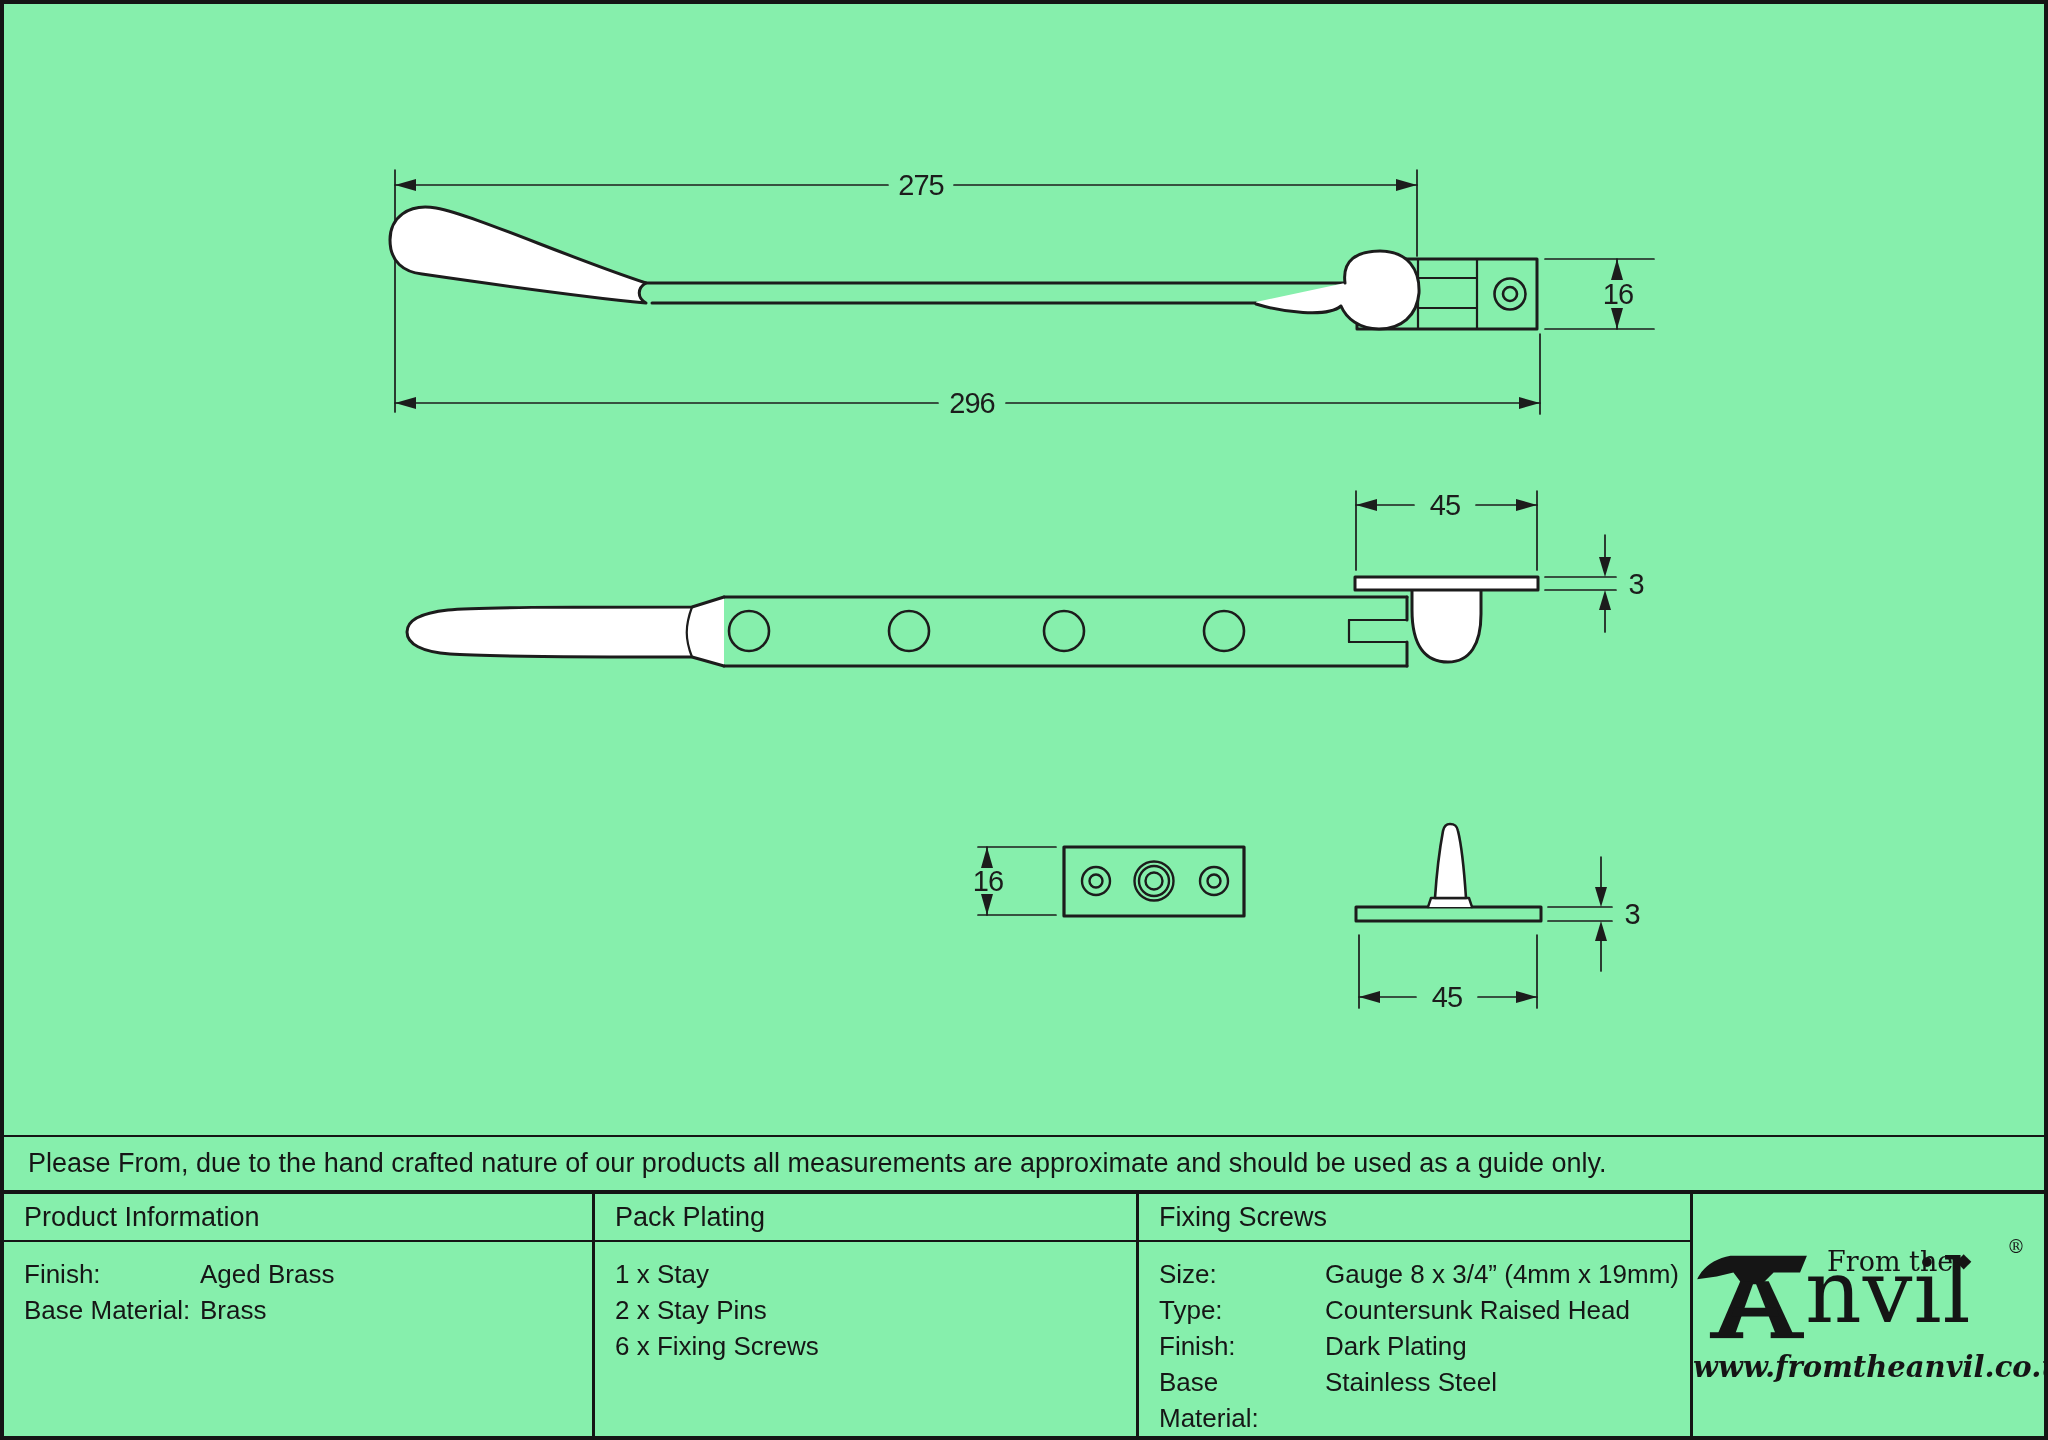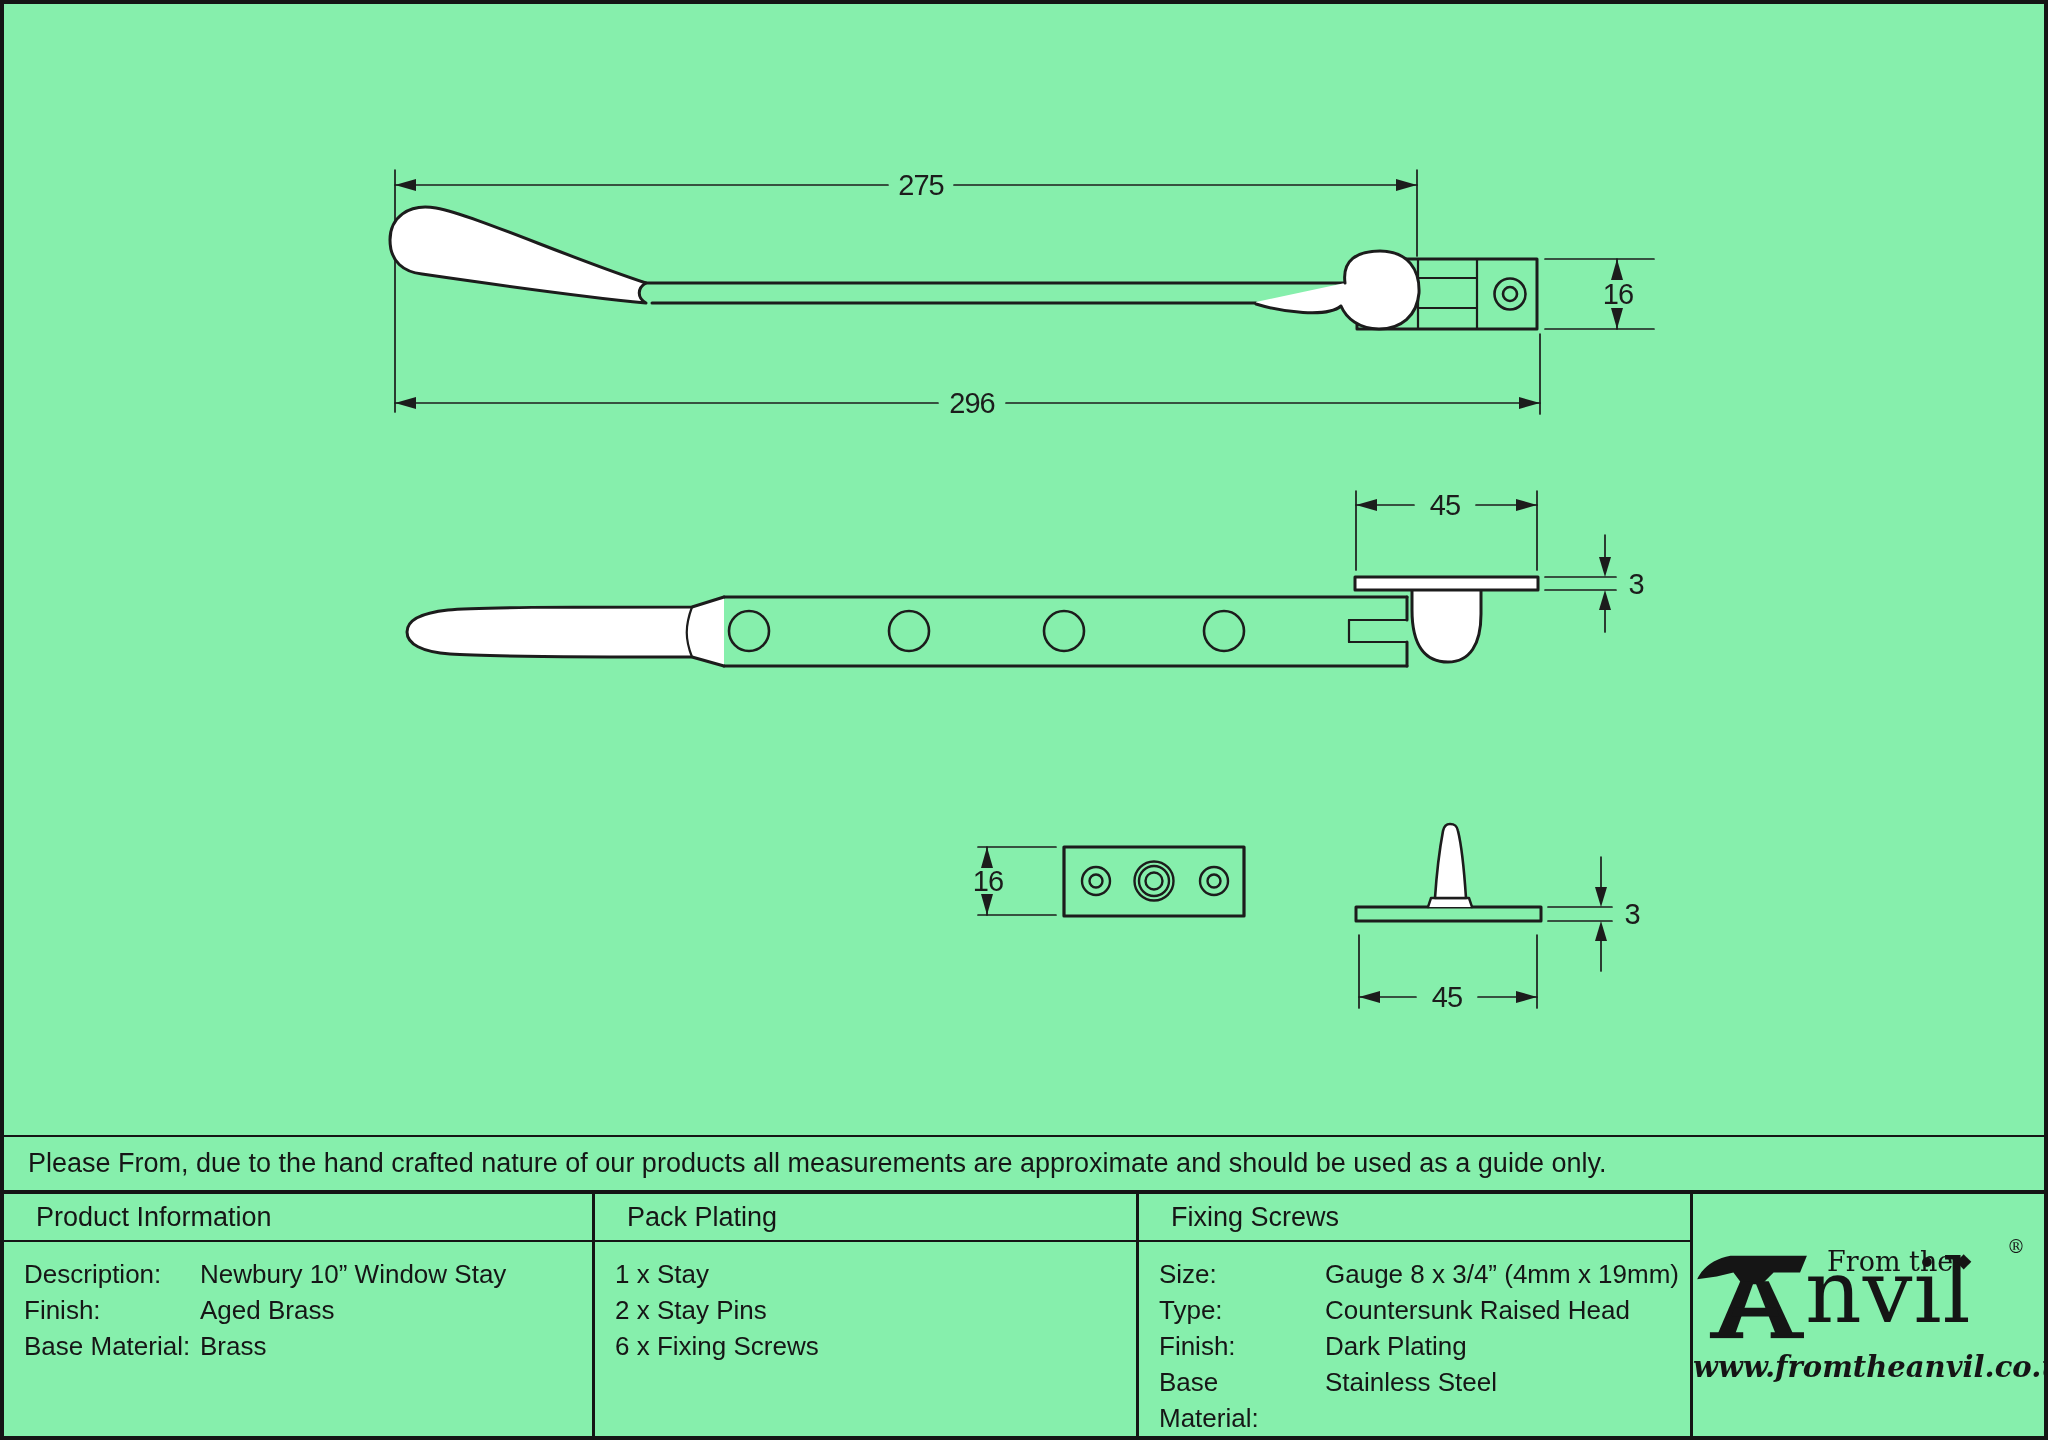--- a/index.html
+++ b/index.html
@@ -34,21 +34,21 @@
     border-top:4px solid #151515;
     display:grid;
     grid-template-columns:588px 544px 554px 1fr;
   }
   .col{box-sizing:border-box;overflow:hidden;}
   .col + .col{border-left:3px solid #151515;}
   .col-header{
     height:48px;box-sizing:border-box;
     border-bottom:2px solid #151515;
     display:flex;align-items:center;
-    padding-left:32px;font-size:27px;
+    padding-left:20px;font-size:27px;
   }
   .col-body{padding:14px 10px 0 20px;font-size:26px;line-height:36px;}
   .kv-row{display:flex;}
   .kv-label{flex:0 0 176px;}
   .col3 .kv-label{flex:0 0 166px;}
 
   .logo-cell{display:flex;align-items:center;}
   .logo{position:relative;width:330px;height:150px;}
   .logo-top{position:relative;width:330px;height:108px;}
   .anvil-a{position:absolute;left:0;top:6px;width:122px;height:98px;}
@@ -254,24 +254,20 @@
 
   <div class="note-row">
     <span>Please From, due to the hand crafted nature of our products all measurements are approximate and should be used as a guide only.</span>
   </div>
 
   <div class="info-table">
 
     <div class="col col1">
       <div class="col-header">Product Information</div>
       <div class="col-body">
-        <div class="kv-row">
-          <span class="kv-label">Description:</span>
-          <span class="kv-value">Newbury 10” Window Stay</span>
-        </div>
         <div class="kv-row">
           <span class="kv-label">Finish:</span>
           <span class="kv-value">Aged Brass</span>
         </div>
         <div class="kv-row">
           <span class="kv-label">Base Material:</span>
           <span class="kv-value">Brass</span>
         </div>
       </div>
     </div>

